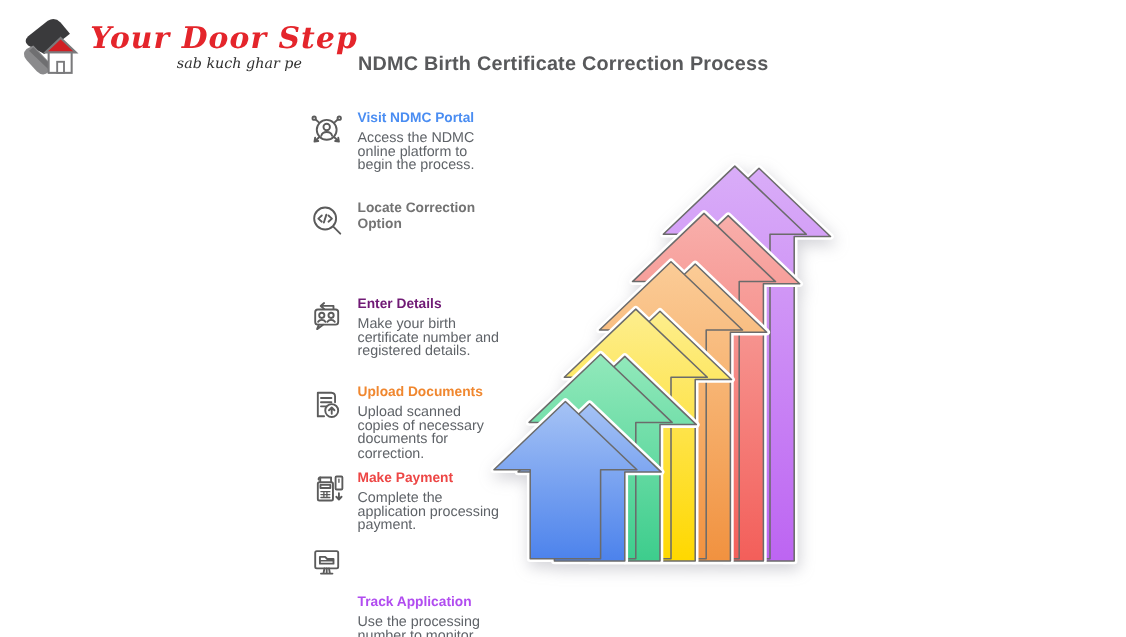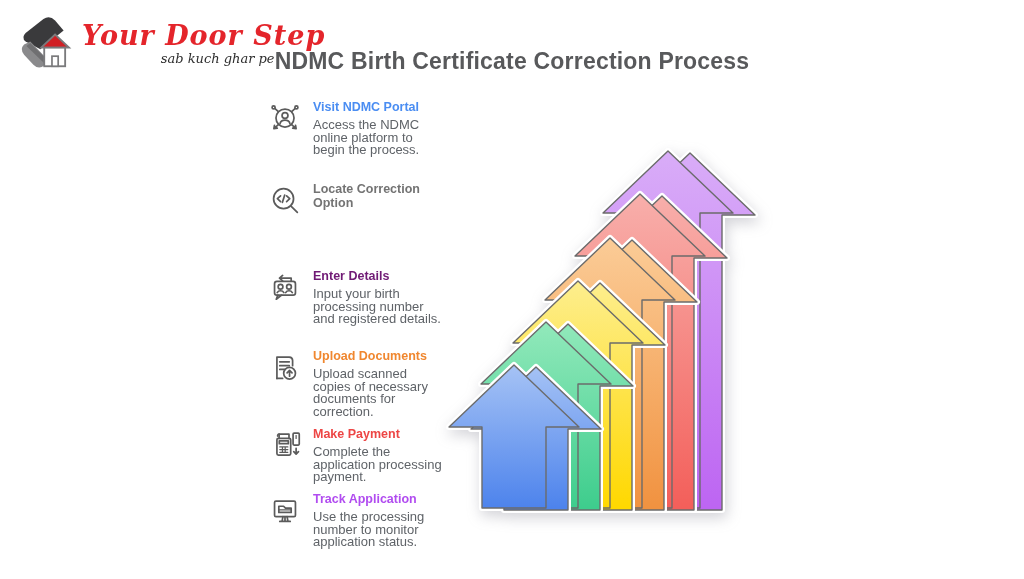--- a/index.html
+++ b/index.html
@@ -12,25 +12,25 @@
   .logo-icon { width:62px; height:62px; }
   .logo-text { margin-left:6px; padding-top:10px; }
   .brand { font-family:"DejaVu Serif", serif; font-style:italic; font-weight:bold;
            font-size:27px; line-height:28px; letter-spacing:1px; }
   .tagline { font-family:"DejaVu Serif", serif; font-style:italic; font-weight:normal;
              font-size:13px; line-height:14px; color:#2e2e2e; text-align:center;
              padding-left:28px; margin-top:2px; }
 
   
   .title { position:absolute; left:0; top:48px; width:1024px; text-align:center;
-           font-size:23px; font-weight:bold; color:#58595b; letter-spacing:0.2px; }
+           font-size:18px; font-weight:bold; color:#58595b; letter-spacing:0.2px; }
 
   
   .steps { position:absolute; left:266px; top:0; width:190px; height:579px; }
-  .step { position:absolute; left:0; display:flex;justify-content:center; }
+  .step { position:absolute; left:12px; display:flex;justify-content:center; }
   .step-icon { width:38px; height:38px; flex:0 0 38px; }
   .step-icon svg { width:38px; height:38px; stroke:#5b5b5b; fill:none;
                    stroke-width:1.8; stroke-linecap:round; stroke-linejoin:round; }
   .step-body { margin-left:9px; width:134px; }
   .step-label { font-size:12.5px; font-weight:bold; line-height:14px; }
   .step-desc { font-size:13px; line-height:12.5px; color:#5f6368; margin-top:5px; }
 
   
   .arrows-svg { position:absolute; left:440px; top:136px; width:300px; height:396px;
                 overflow:visible; filter:drop-shadow(2px 5px 7px rgba(110,110,125,0.30)); }
@@ -100,21 +100,21 @@
           <rect x="9" y="13" width="22" height="14.5" rx="2.5"></rect>
           <path d="M12.5 27.5 L10.8 31.8 L16.5 27.5"></path>
           <circle cx="15.3" cy="18.6" r="2.5"></circle>
           <path d="M11.8 24.8 a3.9 3.4 0 0 1 7 0"></path>
           <circle cx="24.2" cy="18.6" r="2.5"></circle>
           <path d="M20.7 24.8 a3.9 3.4 0 0 1 7 0"></path>
         </svg>
       </div>
       <div class="step-body">
         <div class="step-label" style="color: #701a75;">Enter Details</div>
-        <div class="step-desc">Input your birth processing number and registered details.</div>
+        <div class="step-desc">Make your birth certificate number and registered details.</div>
       </div>
     </div>
 
     <div class="step" style="top:427px">
       <div class="step-icon">
         <svg viewBox="0 0 40 40">
           <path d="M13.8 12 V7.5 H24.2 V12"></path>
           <path d="M13.8 7.5 Q12 7.6 12.3 9.5"></path>
           <rect x="11.5" y="12" width="14.5" height="17.5" rx="1.5"></rect>
           <rect x="14" y="14.5" width="9.5" height="3"></rect>
@@ -149,21 +149,21 @@
     <div class="step" style="top:492px">
       <div class="step-icon">
         <svg viewBox="0 0 40 40">
           <rect x="9" y="9.5" width="22" height="16.5" rx="1.5"></rect>
           <path d="M20 26 V30 M14.5 31 H25.5 M17 30.5 L17.8 26 M23 30.5 L22.2 26"></path>
           <path d="M13.5 21.5 V15 H18.5 L20.5 17 H26.5 V21.5 Z"></path>
           <path d="M13.5 18.7 H26.5" stroke-width="1.3"></path>
         </svg>
       </div>
       <div class="step-body">
-        <div class="step-label" style="color: rgb(177, 76, 240);">Track Application</div>
+        <div class="step-label" style="color: rgb(177, 76, 240); margin-top: 48px;">Track Application</div>
         <div class="step-desc">Use the processing number to monitor application status.</div>
       </div>
     </div>
 
   </div>
 
   <svg class="arrows-svg" viewBox="440 136 300 396">
       <defs>
         <linearGradient id="grad-step-6" gradientUnits="userSpaceOnUse" x1="668" y1="151" x2="668" y2="508">
           <stop offset="0" stop-color="#d9adf8"></stop>

